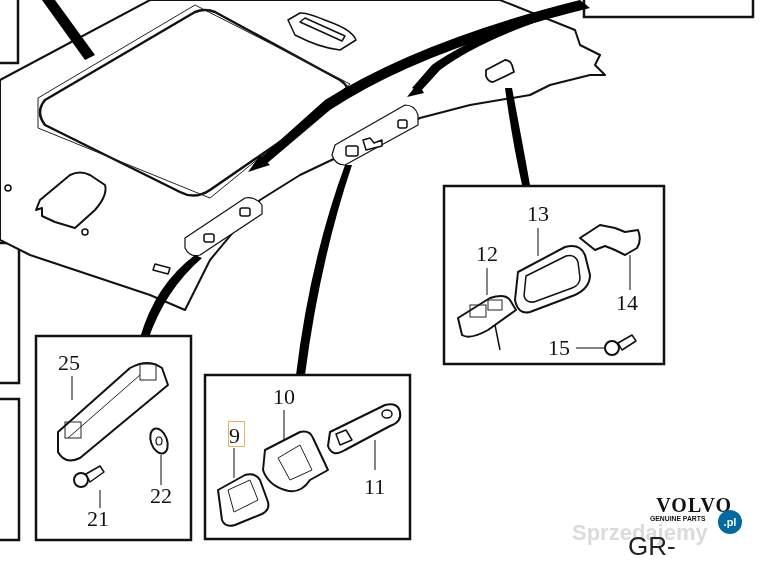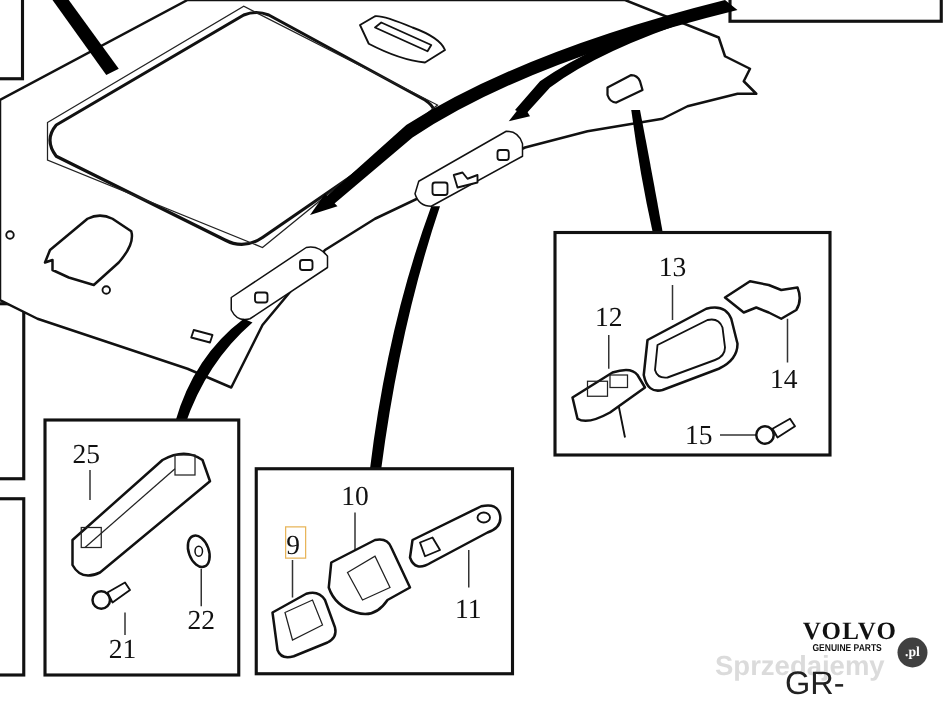--- a/index.html
+++ b/index.html
@@ -4,25 +4,25 @@
 <style>
   html, body { margin:0; padding:0; background:#ffffff; }
   body { width:761px; height:567px; position:relative; overflow:hidden; font-family:"Liberation Serif", serif; }
   svg { position:absolute; left:0; top:0; }
   .lbl { font-family:"Liberation Serif", serif; font-size:22px; fill:#111; }
   .box { fill:#fff; stroke:#111; stroke-width:2.5; }
   .part { fill:#fff; stroke:#111; stroke-width:2; stroke-linejoin:round; }
   .thin { fill:none; stroke:#222; stroke-width:1; }
   .lead { stroke:#333; stroke-width:1.2; fill:none; }
   .arrow { fill:#000; stroke:none; }
-  .volvo { position:absolute; left:628px; top:494px; width:104px; text-align:center; font-family:"Liberation Serif", serif; font-weight:bold; font-size:20px; letter-spacing:1px; color:#111; }
+  .volvo { position:absolute; left:628px; top:494px; width:104px; text-align:right; font-family:"Liberation Serif", serif; font-weight:bold; font-size:20px; letter-spacing:1px; color:#111; }
   .genuine { position:absolute; left:650px; top:514px; font-family:"Liberation Sans", sans-serif; font-weight:bold; font-size:8px; color:#111; transform:scaleX(0.85); transform-origin:left; }
   .grcode { position:absolute; left:628px; top:531px; font-family:Liberation Sans, sans-serif; font-size:26px; color:#222; }
   .watermark { position:absolute; left:572px; top:520px; font-family:"Liberation Sans", sans-serif; font-size:22px; font-weight:bold; color:rgba(200,200,200,0.65); }
-  .pl-badge { position:absolute; left:718px; top:510px; width:24px; height:24px; border-radius:50%; background:#404040; color:#fff; font-family:Liberation Serif, serif; font-size:11px; font-weight:bold; text-align:center; line-height:24px; }
+  .pl-badge { position:absolute; left:718px; top:510px; width:24px; height:24px; border-radius:50%; background:#0369a1; color:#fff; font-family:Liberation Sans, sans-serif; font-size:11px; font-weight:bold; text-align:center; line-height:24px; }
   .hl { position:absolute; left:228px; top:421px; width:17px; height:26px; border:1.5px solid #e8b55a; box-sizing:border-box; }
 </style>
 </head>
 <body>
 
 <svg width="761" height="567" viewBox="0 0 761 567">
 
   <rect x="-5" y="-5" width="23" height="68" class="box"></rect>
   <rect x="584" y="-5" width="169" height="22" class="box"></rect>
   <rect x="-5" y="243" width="24" height="140" class="box"></rect>

